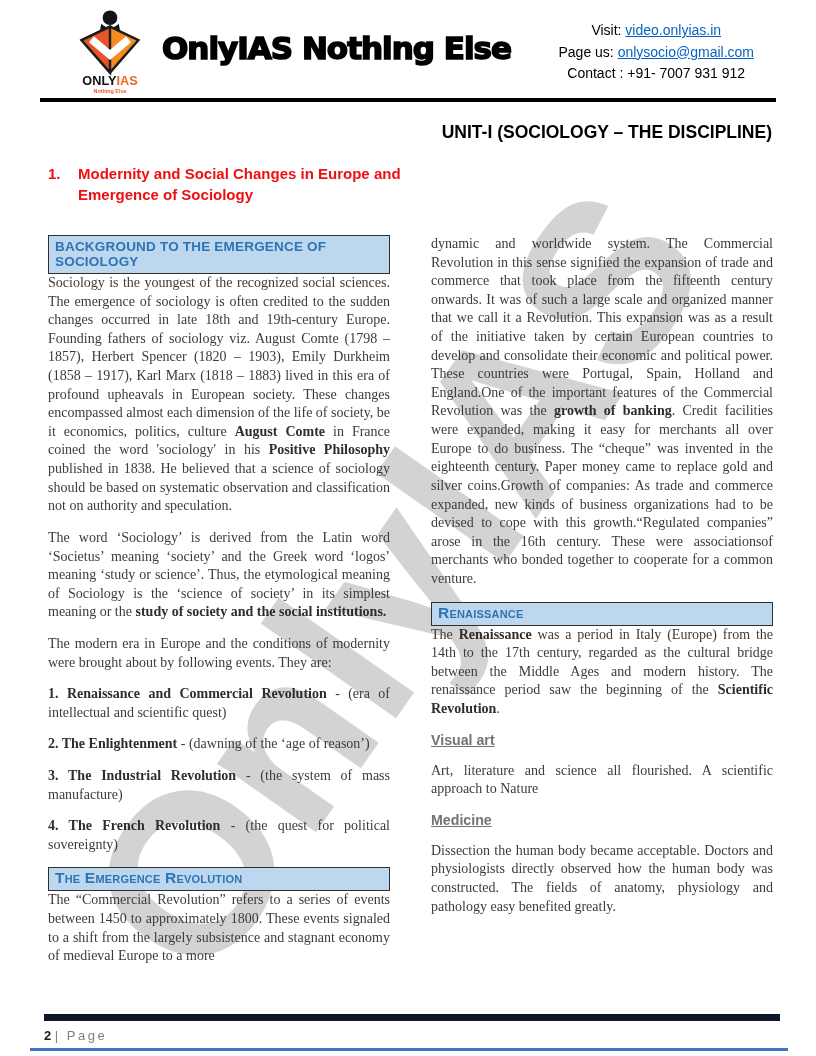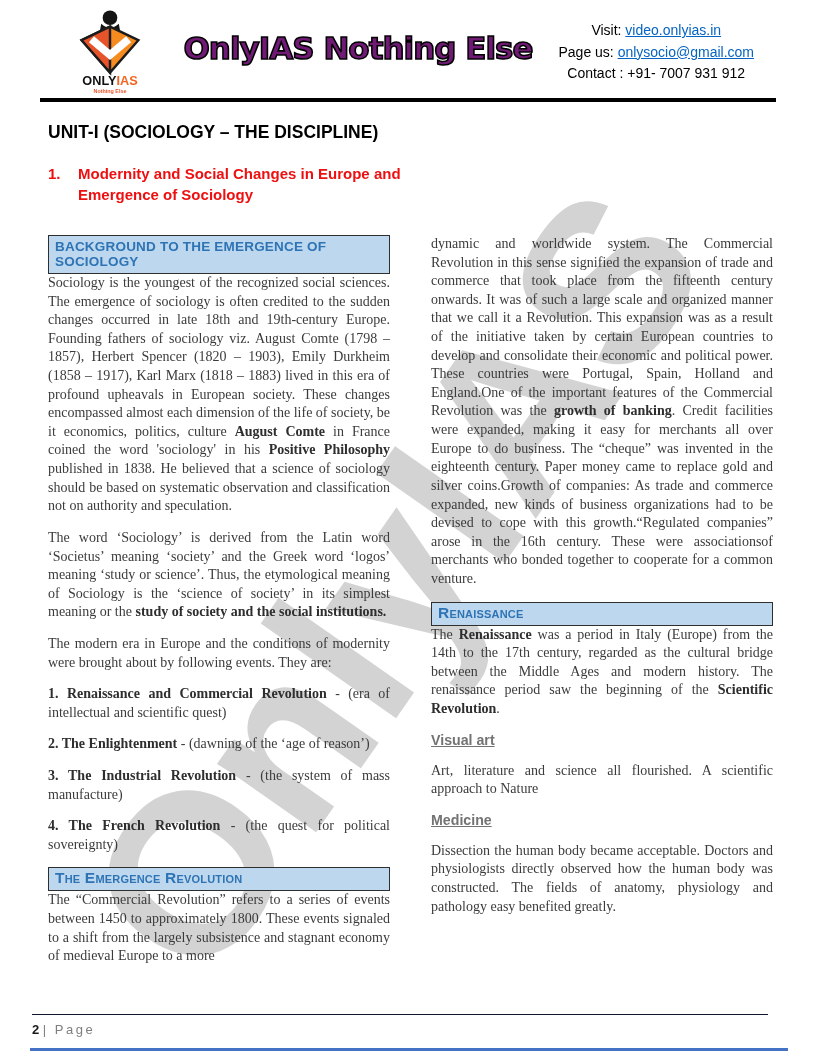--- a/index.html
+++ b/index.html
@@ -22,42 +22,41 @@
     text-align: center;
     transform: rotate(-55deg);
     white-space: nowrap;
     z-index: 0;
     pointer-events: none;
   }
   
   .logo { position: absolute; left: 54px; top: 8px; width: 112px; height: 88px; z-index: 2; }
   .brand-title {
     position: absolute; left: 162px; top: 30px; width: 392px;
-    text-align: center;
     font-family: "DejaVu Sans", sans-serif;
     font-size: 31px; font-weight: bold; letter-spacing: -1px;
-    color: #701a75;
+    color: #000000;
     -webkit-text-stroke: 1.6px #000;
     z-index: 2;
   }
   .contact-block {
     position: absolute; right: 62px; top: 20px;
     text-align: center; font-size: 14px; line-height: 1.55; color: #000; z-index: 2;
   }
   .contact-block a, .link {
     color: #0563c1; text-decoration: underline; cursor: pointer;
   }
   .header-rule {
     position: absolute; left: 40px; top: 98px; width: 736px; height: 4px;
     background: #000; z-index: 2;
   }
   
   .content { position: absolute; left: 48px; top: 120px; width: 724px; z-index: 1; }
   .doc-title {
-    text-align: left; font-size: 17.5px; font-weight: bold; color: #000;
+    text-align: right; font-size: 17.5px; font-weight: bold; color: #000;
     margin: 2px 0 20px;
   }
   .red-heading {
     display: flex; color: #ee1010; font-weight: bold; font-size: 15px;
     line-height: 1.4; margin-bottom: 30px;
   }
   .red-heading .num { width: 30px; flex: none; }
   .columns { display: flex; gap: 41px; }
   .col { width: 342px; flex: none; }
   .box-heading {
@@ -71,22 +70,22 @@
     text-align: justify; font-size: 14px; line-height: 1.33;
     margin-bottom: 13px; color: #3b3b3b; font-family: Liberation Serif, serif;
   }
   .para b { color: #2e2e2e; }
   .sub-heading {
     font-weight: bold; text-decoration: underline; font-size: 14.2px;
     margin: 3px 0 14px; color: #737373;
   }
   
   .footer {
-    position: absolute; left: 32px; top: 1014px; width: 736px;
-    border-top: 1px solid #0f172a; padding-top: 7px;
+    position: absolute; left: 44px; top: 1014px; width: 736px;
+    border-top: 7px solid #0f172a; padding-top: 7px;
     font-size: 13px; z-index: 2; background: transparent;
   }
   .footer .pg-num { font-weight: bold; color: #1a1a1a; }
   .footer .pg-label { color: #7f7f7f; letter-spacing: 2.5px; }
   .bottom-rule {
     position: absolute; left: 30px; top: 1048px; width: 758px; height: 3px;
     background: #4472c4; z-index: 2;
   }
 </style>
 </head>

